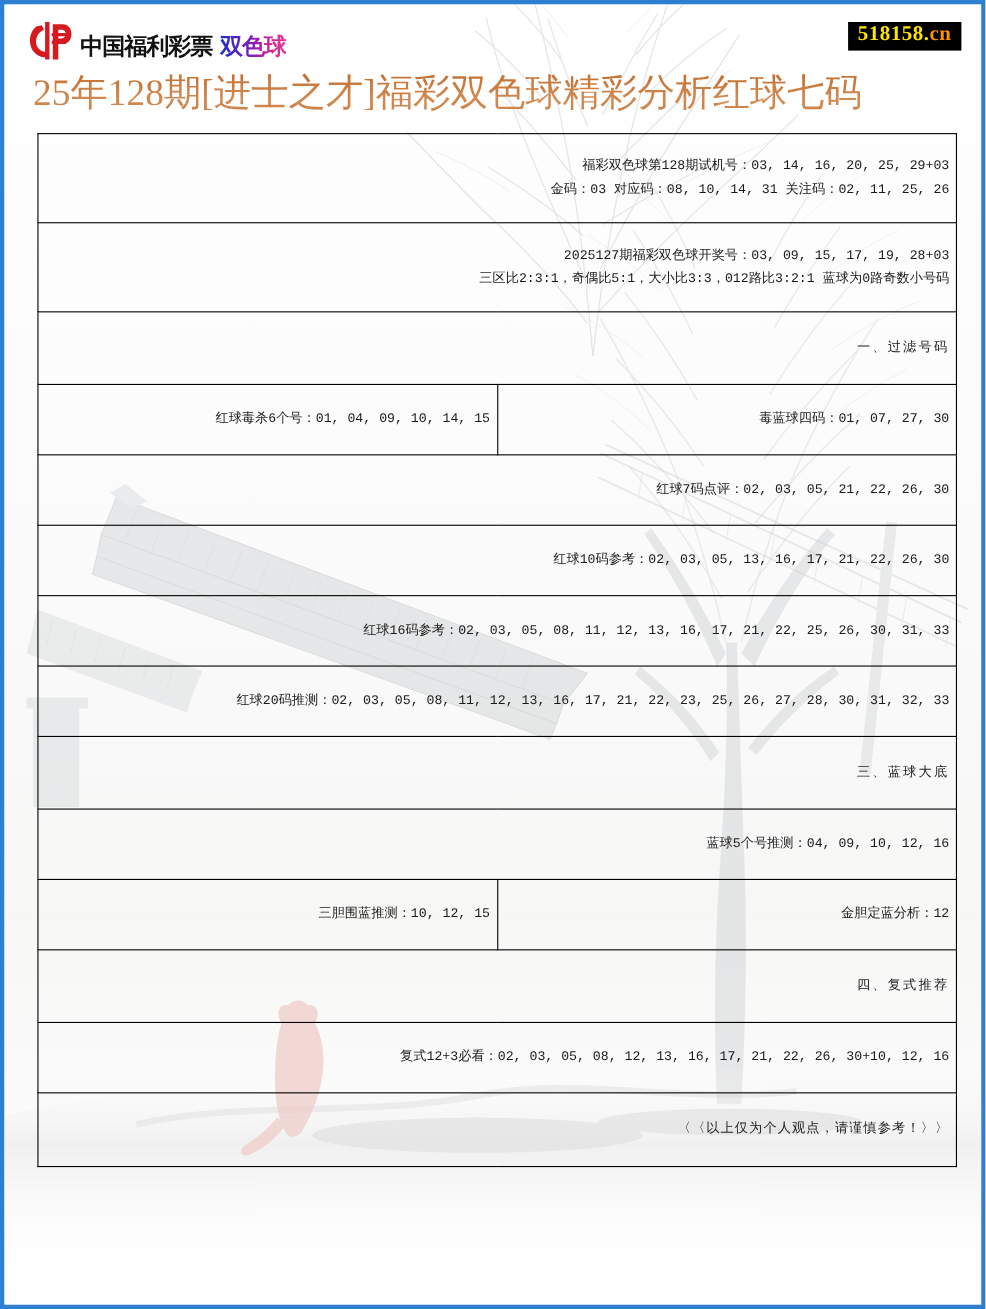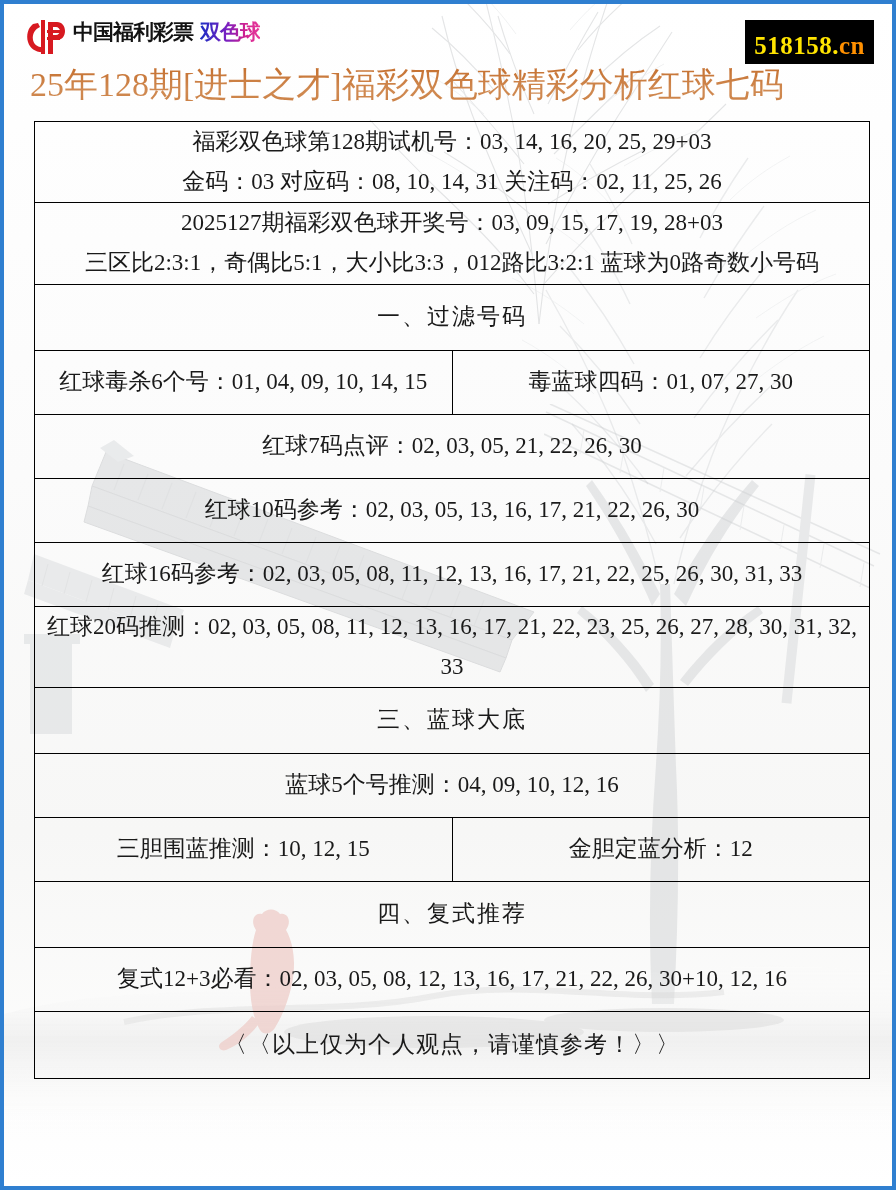--- a/index.html
+++ b/index.html
@@ -70,21 +70,21 @@
   
   .header {
     position: relative;
     z-index: 2;
     height: 58px;
   }
   .brand {
     position: absolute;
     left: 22px; top: 14px;
     display: flex;
-    align-items: flex-start;
+    align-items: flex-end;
     gap: 7px;
   }
   .brand-mark {
     width: 40px; height: 38px;
     flex: 0 0 auto;
   }
   .brand-cn {
     font-family: "DejaVu Sans", "Liberation Sans", sans-serif;
     font-size: 21px;
     font-weight: bold;
@@ -98,23 +98,23 @@
     letter-spacing: -1px;
     background: linear-gradient(90deg, #1b2fc4 0%, #7a1fc0 45%, #d02090 75%, #e83a9a 100%);
     -webkit-background-clip: text;
     background-clip: text;
     color: transparent;
   }
   .url-badge {
     position: absolute;
     right: 18px; top: 16px;
     background: #000000;
-    padding: 12px 9px 4px 9px;
+    padding: 1px 9px 4px 9px;
     font-family: "Liberation Serif", "DejaVu Serif", serif;
-    font-size: 25px;
+    font-size: 19px;
     font-weight: bold;
     letter-spacing: .5px;
     line-height: 1.1;
   }
   .url-badge .u1 { color: #ffe400; }
   .url-badge .u2 { color: #ff9000; }
 
   
   .title {
     position: relative;
@@ -139,24 +139,24 @@
     z-index: 2;
     margin: 8px 30px 0 30px;
   }
   table.analysis {
     width: 836px;
     border-collapse: collapse;
     table-layout: fixed;
   }
   table.analysis td {
     border: 1px solid #000000;
-    text-align: center;
+    text-align: right;
     vertical-align: middle;
-    font-family: Liberation Serif, serif;
-    font-size: 23px;
+    font-family: Liberation Mono, monospace;
+    font-size: 12px;
     color: #1a1a1a;
     line-height: 1.75;
     padding: 0 6px;
     background: transparent;
   }
   td.r-tall { height: 80px; }
   td.r-std  { height: 63px; margin-top: 34px; }
   td.r-sec  { height: 65px; }
   td.r-foot { height: 66px; }
   .sec-title {

